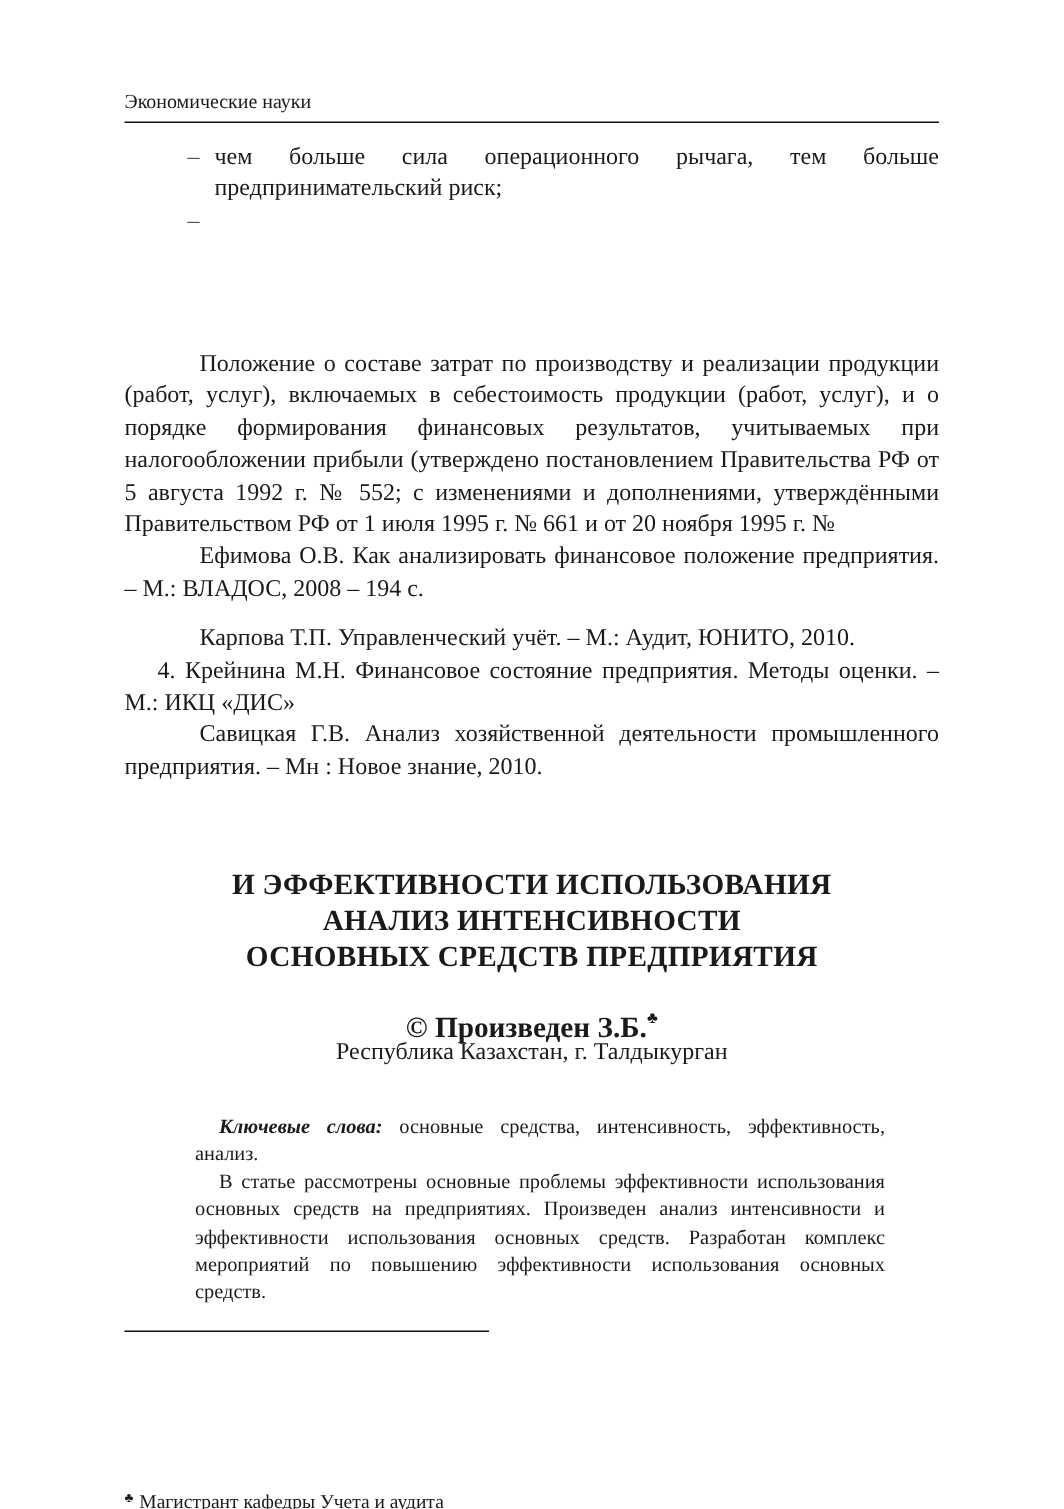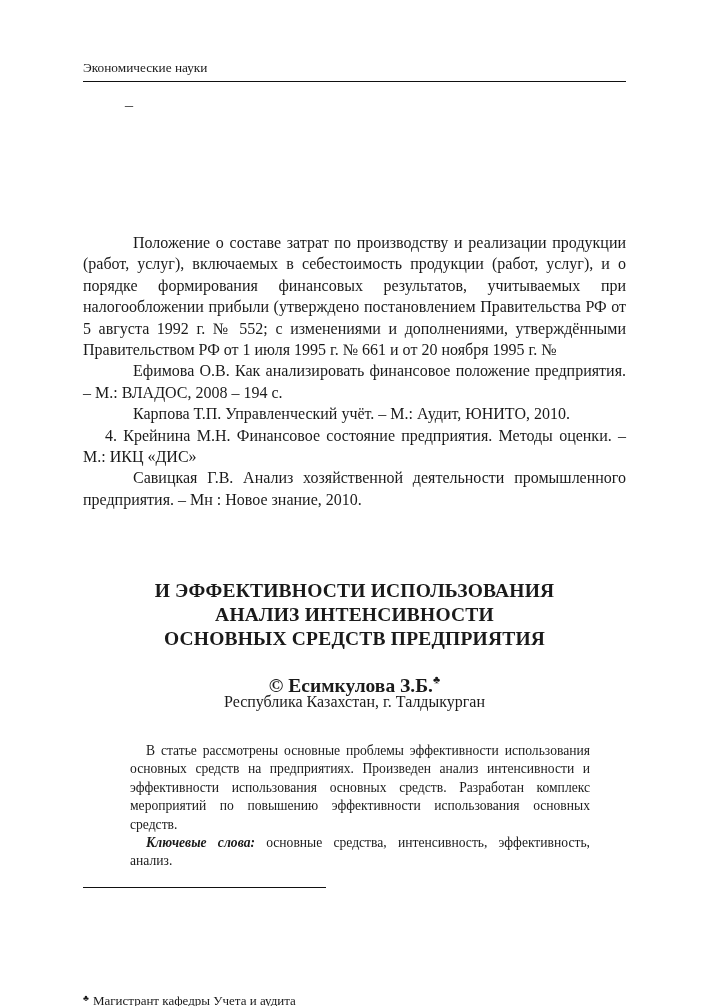--- a/index.html
+++ b/index.html
@@ -22,21 +22,21 @@
   .bullets li { position: relative; padding-left: 60px; }
   .bullets li .dash { position: absolute; left: 42px; top: 0; color: #555; }
   .bullets li .txt { display: block; text-align: justify; }
 
   .refs { position: absolute; left: 0; top: 232px; width: 543px; }
   .refs-title { font-weight: bold; padding-left: 30px; }
   .ref { margin: 0; text-align: justify; }
   .ref.i1 { text-indent: 50px; }
   .ref.i2 { text-indent: 50px; }
   .ref.i3 { text-indent: 22px; }
-  .ref.last { text-align-last: left; }
+  .ref.last { text-align-last: left; margin-top: 12px; }
 
   .article-title {
     position: absolute; left: 0; top: 579px; width: 543px; text-align: center;
     font-weight: bold; font-size: 19.5px; line-height: 24px; letter-spacing: 0.2px;
   }
   .author {
     position: absolute; left: 0; top: 667px; width: 543px; text-align: center;
     font-weight: bold; font-size: 19.5px; line-height: 24px;
   }
   .author sup { font-size: 11px; vertical-align: 9px; }
@@ -62,20 +62,21 @@
 </head>
 <body>
 
 <div class="page">
 
   <div class="running-head">Экономические науки</div>
 
   <ul class="bullets body-text">
     <li>
       <span class="dash">–</span>
+      <span class="txt">чем больше сила операционного рычага, тем больше предпринимательский риск;</span>
     </li>
     <li>
       <span class="dash">–</span>
     </li>
   </ul>
 
   <div class="refs body-text">
     <p class="ref i1">Положение о составе затрат по производству и реализации продукции (работ, услуг), включаемых в себестоимость продукции (работ, услуг), и о порядке формирования финансовых результатов, учитываемых при налогообложении прибыли (утверждено постановлением Правительства РФ от 5 августа 1992 г. № 552; с изменениями и дополнениями, утверждёнными Правительством РФ от 1 июля 1995 г. № 661 и от 20 ноября 1995 г. №</p>
     <p class="ref i2">Ефимова О.В. Как анализировать финансовое положение предприятия. – М.: ВЛАДОС, 2008 – 194 с.</p>
     <p class="ref i2 last">Карпова Т.П. Управленческий учёт. – М.: Аудит, ЮНИТО, 2010.</p>
@@ -83,30 +84,30 @@
     <p class="ref i2">Савицкая Г.В. Анализ хозяйственной деятельности промышленного предприятия. – Мн : Новое знание, 2010.</p>
   </div>
 
   <div class="article-title">
     <div>И ЭФФЕКТИВНОСТИ ИСПОЛЬЗОВАНИЯ</div>
     <div>АНАЛИЗ ИНТЕНСИВНОСТИ</div>
     <div>ОСНОВНЫХ СРЕДСТВ ПРЕДПРИЯТИЯ</div>
   </div>
 
   <div class="author">
-    <span>© Есимкулова З.Б.</span><sup>♣</sup>
+    <span>© Произведен З.Б.</span><sup>♣</sup>
   </div>
 
   <div class="affil">
     <div>Республика Казахстан, г. Талдыкурган</div>
   </div>
 
   <div class="abstract">
+    <p><span class="kw-label">Ключевые слова:</span><span> основные средства, интенсивность, эффективность, анализ.</span></p>
     <p>В статье рассмотрены основные проблемы эффективности использования основных средств на предприятиях. Произведен анализ интенсивности и эффективности использования основных средств. Разработан комплекс мероприятий по повышению эффективности использования основных средств.</p>
-    <p><span class="kw-label">Ключевые слова:</span><span> основные средства, интенсивность, эффективность, анализ.</span></p>
   </div>
 
   <div class="footnote-rule"></div>
   <div class="footnote">
     <span class="mark">♣</span><span>Магистрант кафедры Учета и аудита</span>
   </div>
 
 </div>
 
 </body></html>

